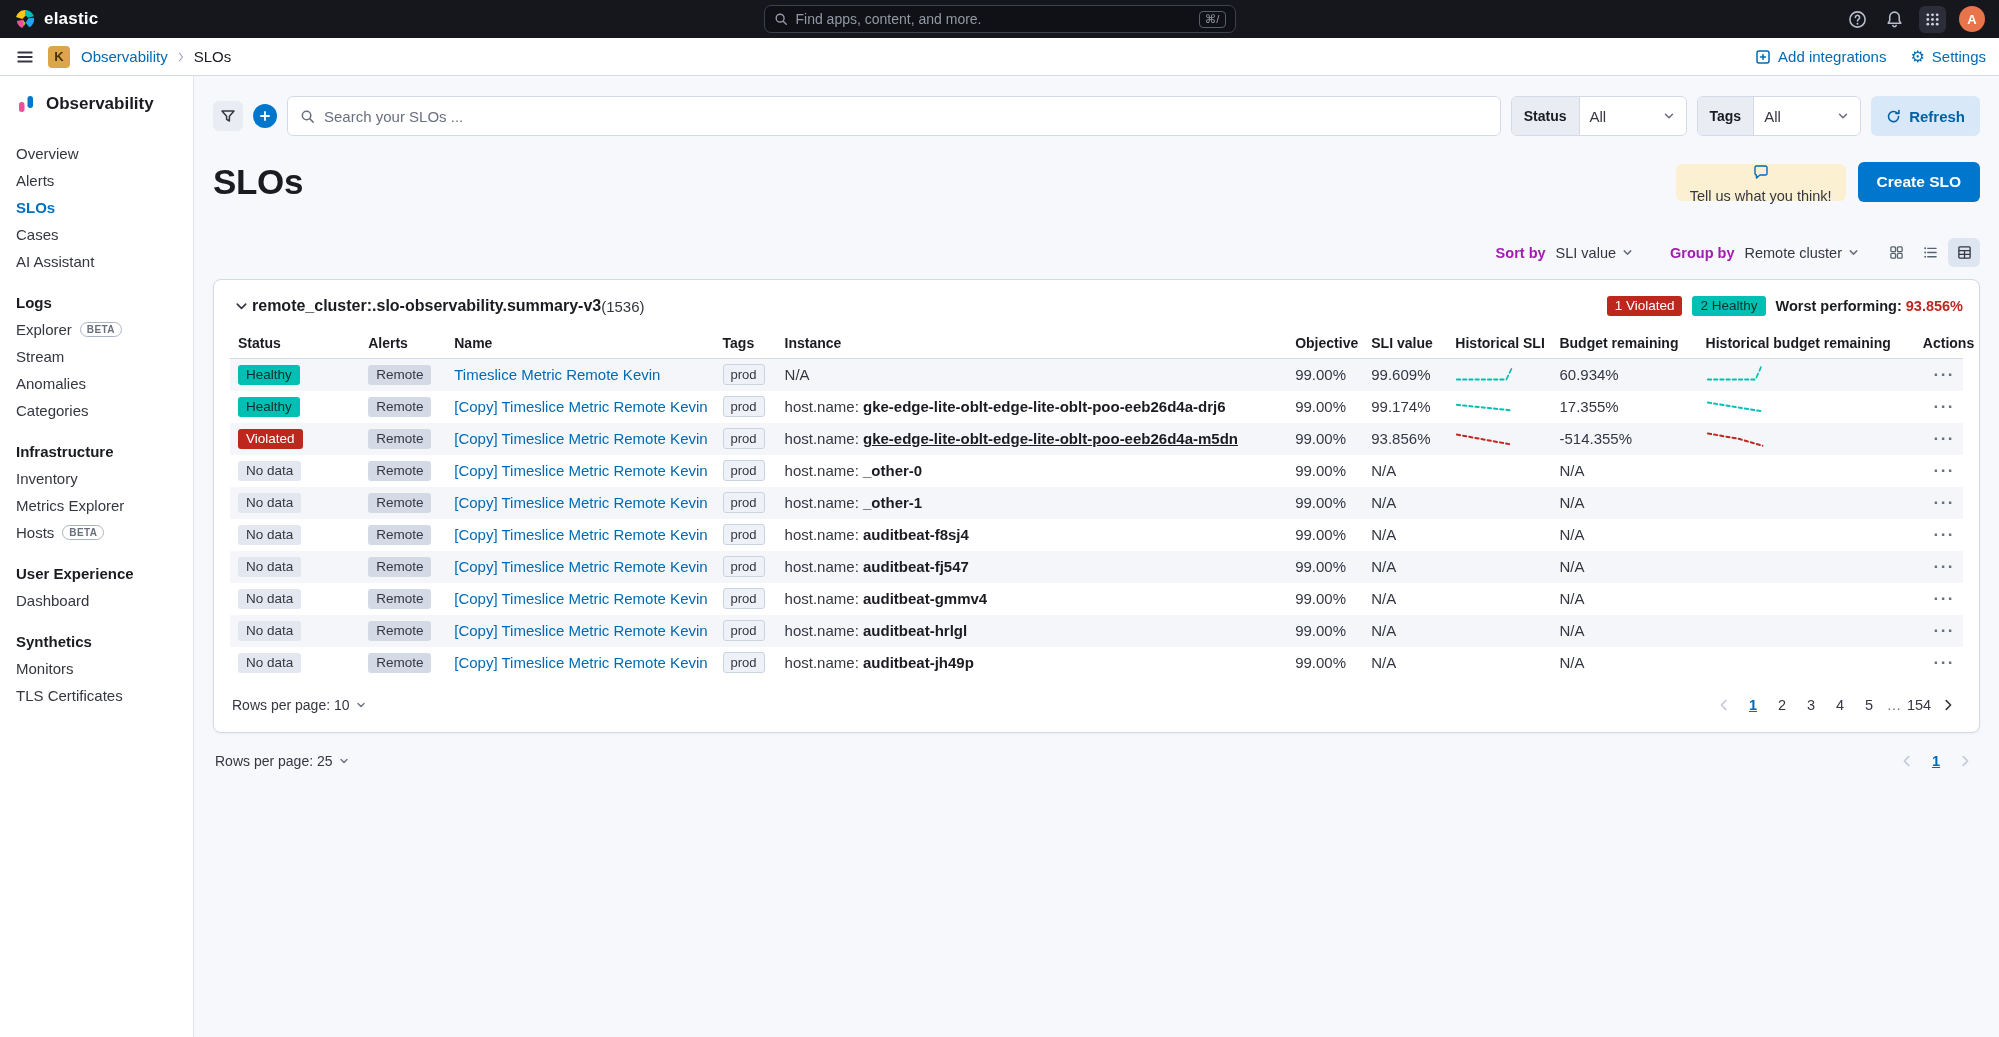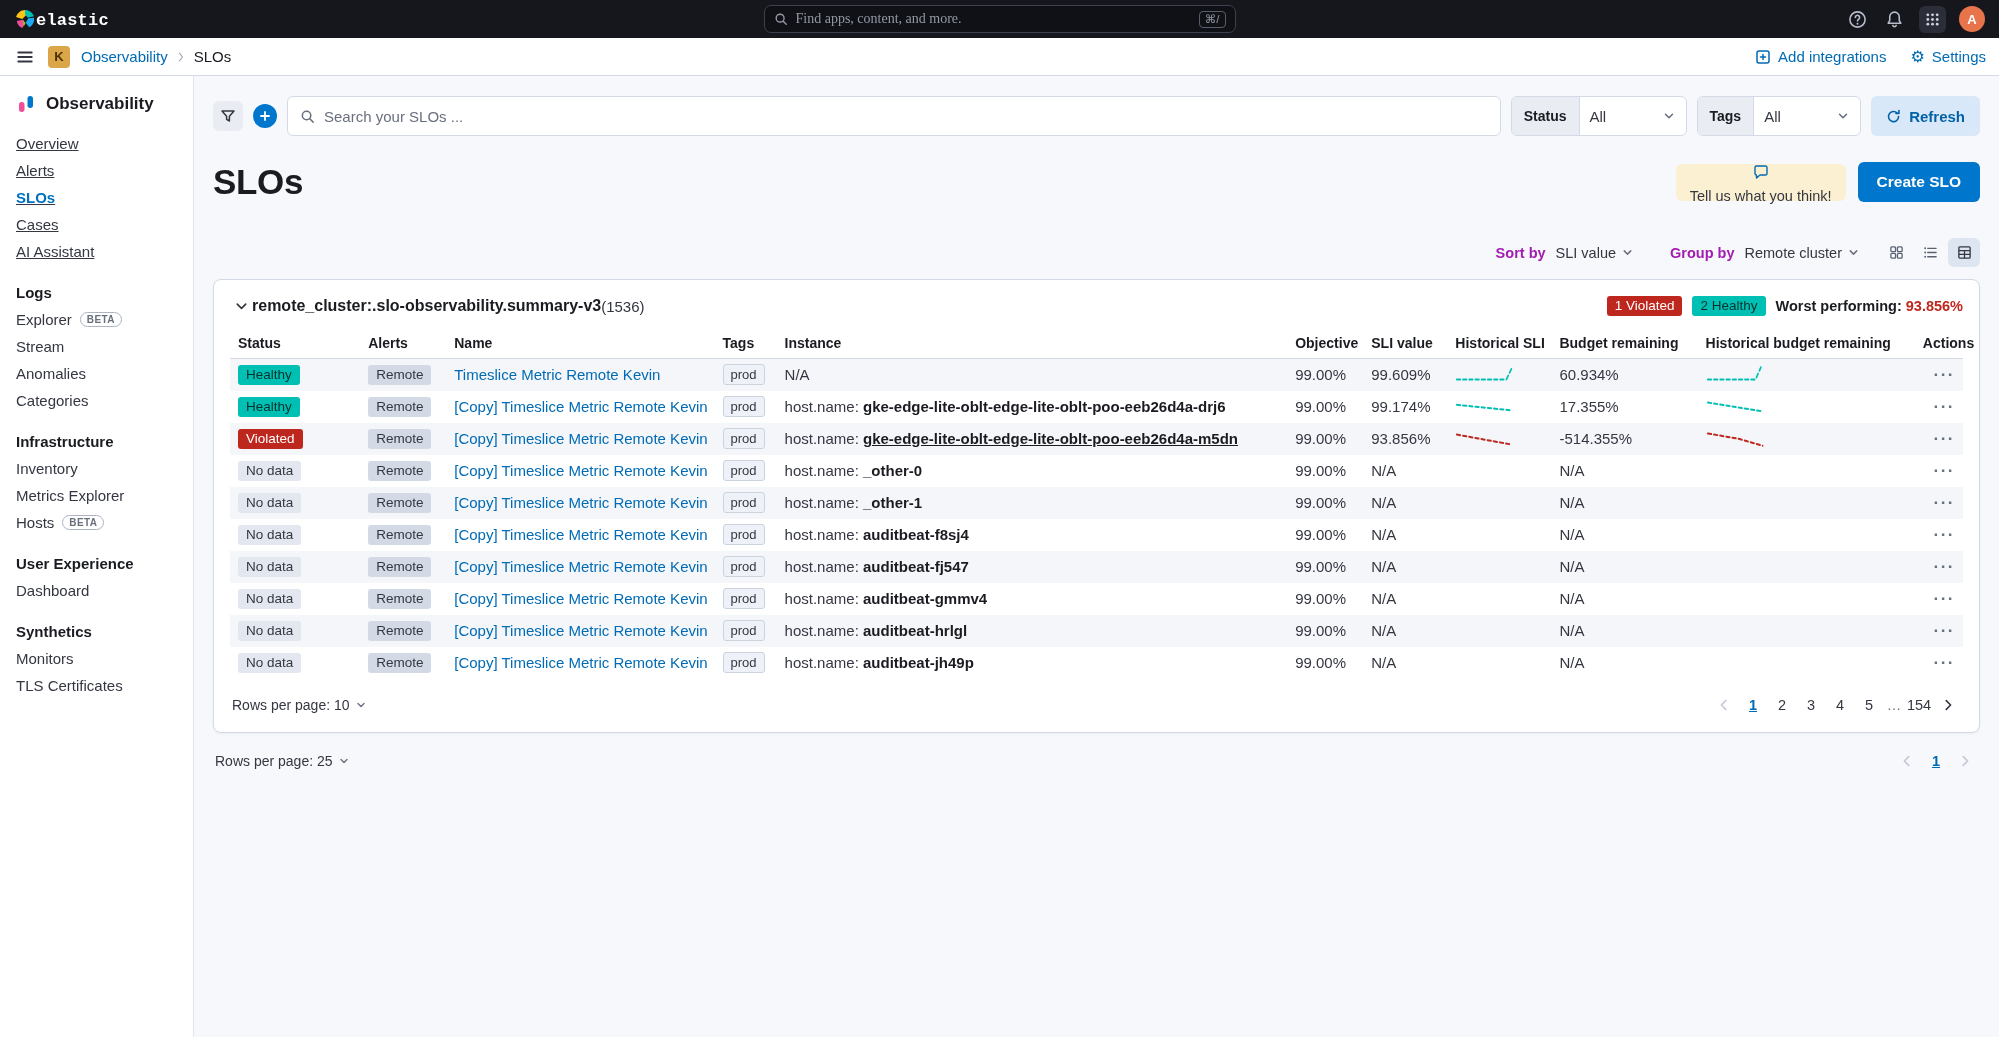--- a/index.html
+++ b/index.html
@@ -5,24 +5,24 @@
   *{margin:0;padding:0;box-sizing:border-box;}
   html,body{width:1999px;height:1037px;}
   body{font-family:"Liberation Sans","DejaVu Sans",sans-serif;font-size:15px;color:#343741;background:#fff;overflow:hidden;}
   button{font-family:inherit;font-size:inherit;color:inherit;background:none;border:none;cursor:pointer;}
   a{text-decoration:none;cursor:pointer;}
   svg{display:block;flex:none;}
   input{font-family:inherit;}
 
   
   .topbar{position:relative;height:38px;background:#16171d;display:flex;align-items:center;padding:0 14px;}
-  .brand{display:flex;align-items:flex-end;gap:0;font-family:Liberation Mono, monospace;}
+  .brand{display:flex;align-items:center;gap:8px;}
   .brand-name{color:#fff;font-size:17px;font-weight:600;letter-spacing:.2px;}
   .global-search{position:absolute;left:50%;top:5px;transform:translateX(-50%);width:472px;height:28px;background:#101116;border:1px solid #3c4150;border-radius:7px;display:flex;align-items:center;gap:8px;padding:0 9px;color:#9298a5;}
-  .global-search input{flex:1;background:transparent;border:none;outline:none;color:#d4d8e0;font-size:14px;font-family:Liberation Serif, serif;}
+  .global-search input{flex:1;background:transparent;border:none;outline:none;color:#d4d8e0;font-size:14px;}
   .global-search input::placeholder{color:#9298a5;}
   .kbd{border:1px solid #565d6b;border-radius:4px;font-size:11.5px;line-height:15px;padding:0 5px;color:#9298a5;}
   .topbar-right{margin-left:auto;display:flex;align-items:center;gap:13px;}
   .tb-iconbtn{width:24px;height:24px;display:flex;align-items:center;justify-content:center;}
   .apps-btn{width:27px;height:27px;background:#2b2e38;border-radius:6px;display:flex;align-items:center;justify-content:center;}
   .avatar{width:26px;height:26px;border-radius:50%;background:#e8744c;color:#fff;font-size:13px;font-weight:700;display:flex;align-items:center;justify-content:center;}
 
   
   .navbar{height:38px;background:#fff;border-bottom:1px solid #D3DAE6;display:flex;align-items:center;gap:11px;padding:0 13px;}
   .space-badge{width:22px;height:22px;border-radius:4px;background:#dba54a;color:#4a3200;font-weight:700;font-size:13px;display:flex;align-items:center;justify-content:center;}
@@ -32,21 +32,21 @@
   .crumb-sep{color:#98A2B3;display:flex;}
   .nav-actions{margin-left:auto;display:flex;align-items:center;gap:24px;}
   .nav-action{display:flex;align-items:center;gap:7px;color:#006BB4;font-size:15px;}
   .gear-glyph{font-size:16px;line-height:1;color:#006BB4;}
 
   
   .layout{display:flex;height:961px;}
   .sidebar{width:194px;min-width:194px;background:#fff;border-right:1px solid #E0E5EE;padding-bottom:20px;overflow:hidden;}
   .sb-title{display:flex;align-items:center;gap:10px;padding:18px 16px 16px;font-size:17px;font-weight:700;color:#1a1c21;}
   .sb-section{margin-top:17px;}
-  .sb-section.first{margin-top:0;text-decoration:underline;}
+  .sb-section.first{margin-top:10px;}
   .sb-header{font-size:15px;font-weight:700;color:#1a1c21;padding:2px 16px;margin-bottom:3px;}
   .sb-item{display:flex;align-items:center;gap:8px;font-size:15px;color:#343741;padding:3px 16px;cursor:pointer;line-height:1.4;}
   .sb-item.active{color:#0071C2;font-weight:700;}
   .beta{font-size:10px;font-weight:700;letter-spacing:.4px;color:#69707D;border:1px solid #ABB4C4;border-radius:9px;padding:0 6px;line-height:13px;}
 
   .main{flex:1;background:#F7F8FC;padding:20px 19px 0 19px;overflow:hidden;}
 
   
   .toolbar{display:flex;align-items:center;gap:10px;margin-bottom:26px;}
   .icon-btn{width:30px;height:30px;border-radius:6px;background:#E9EDF3;display:flex;align-items:center;justify-content:center;}

